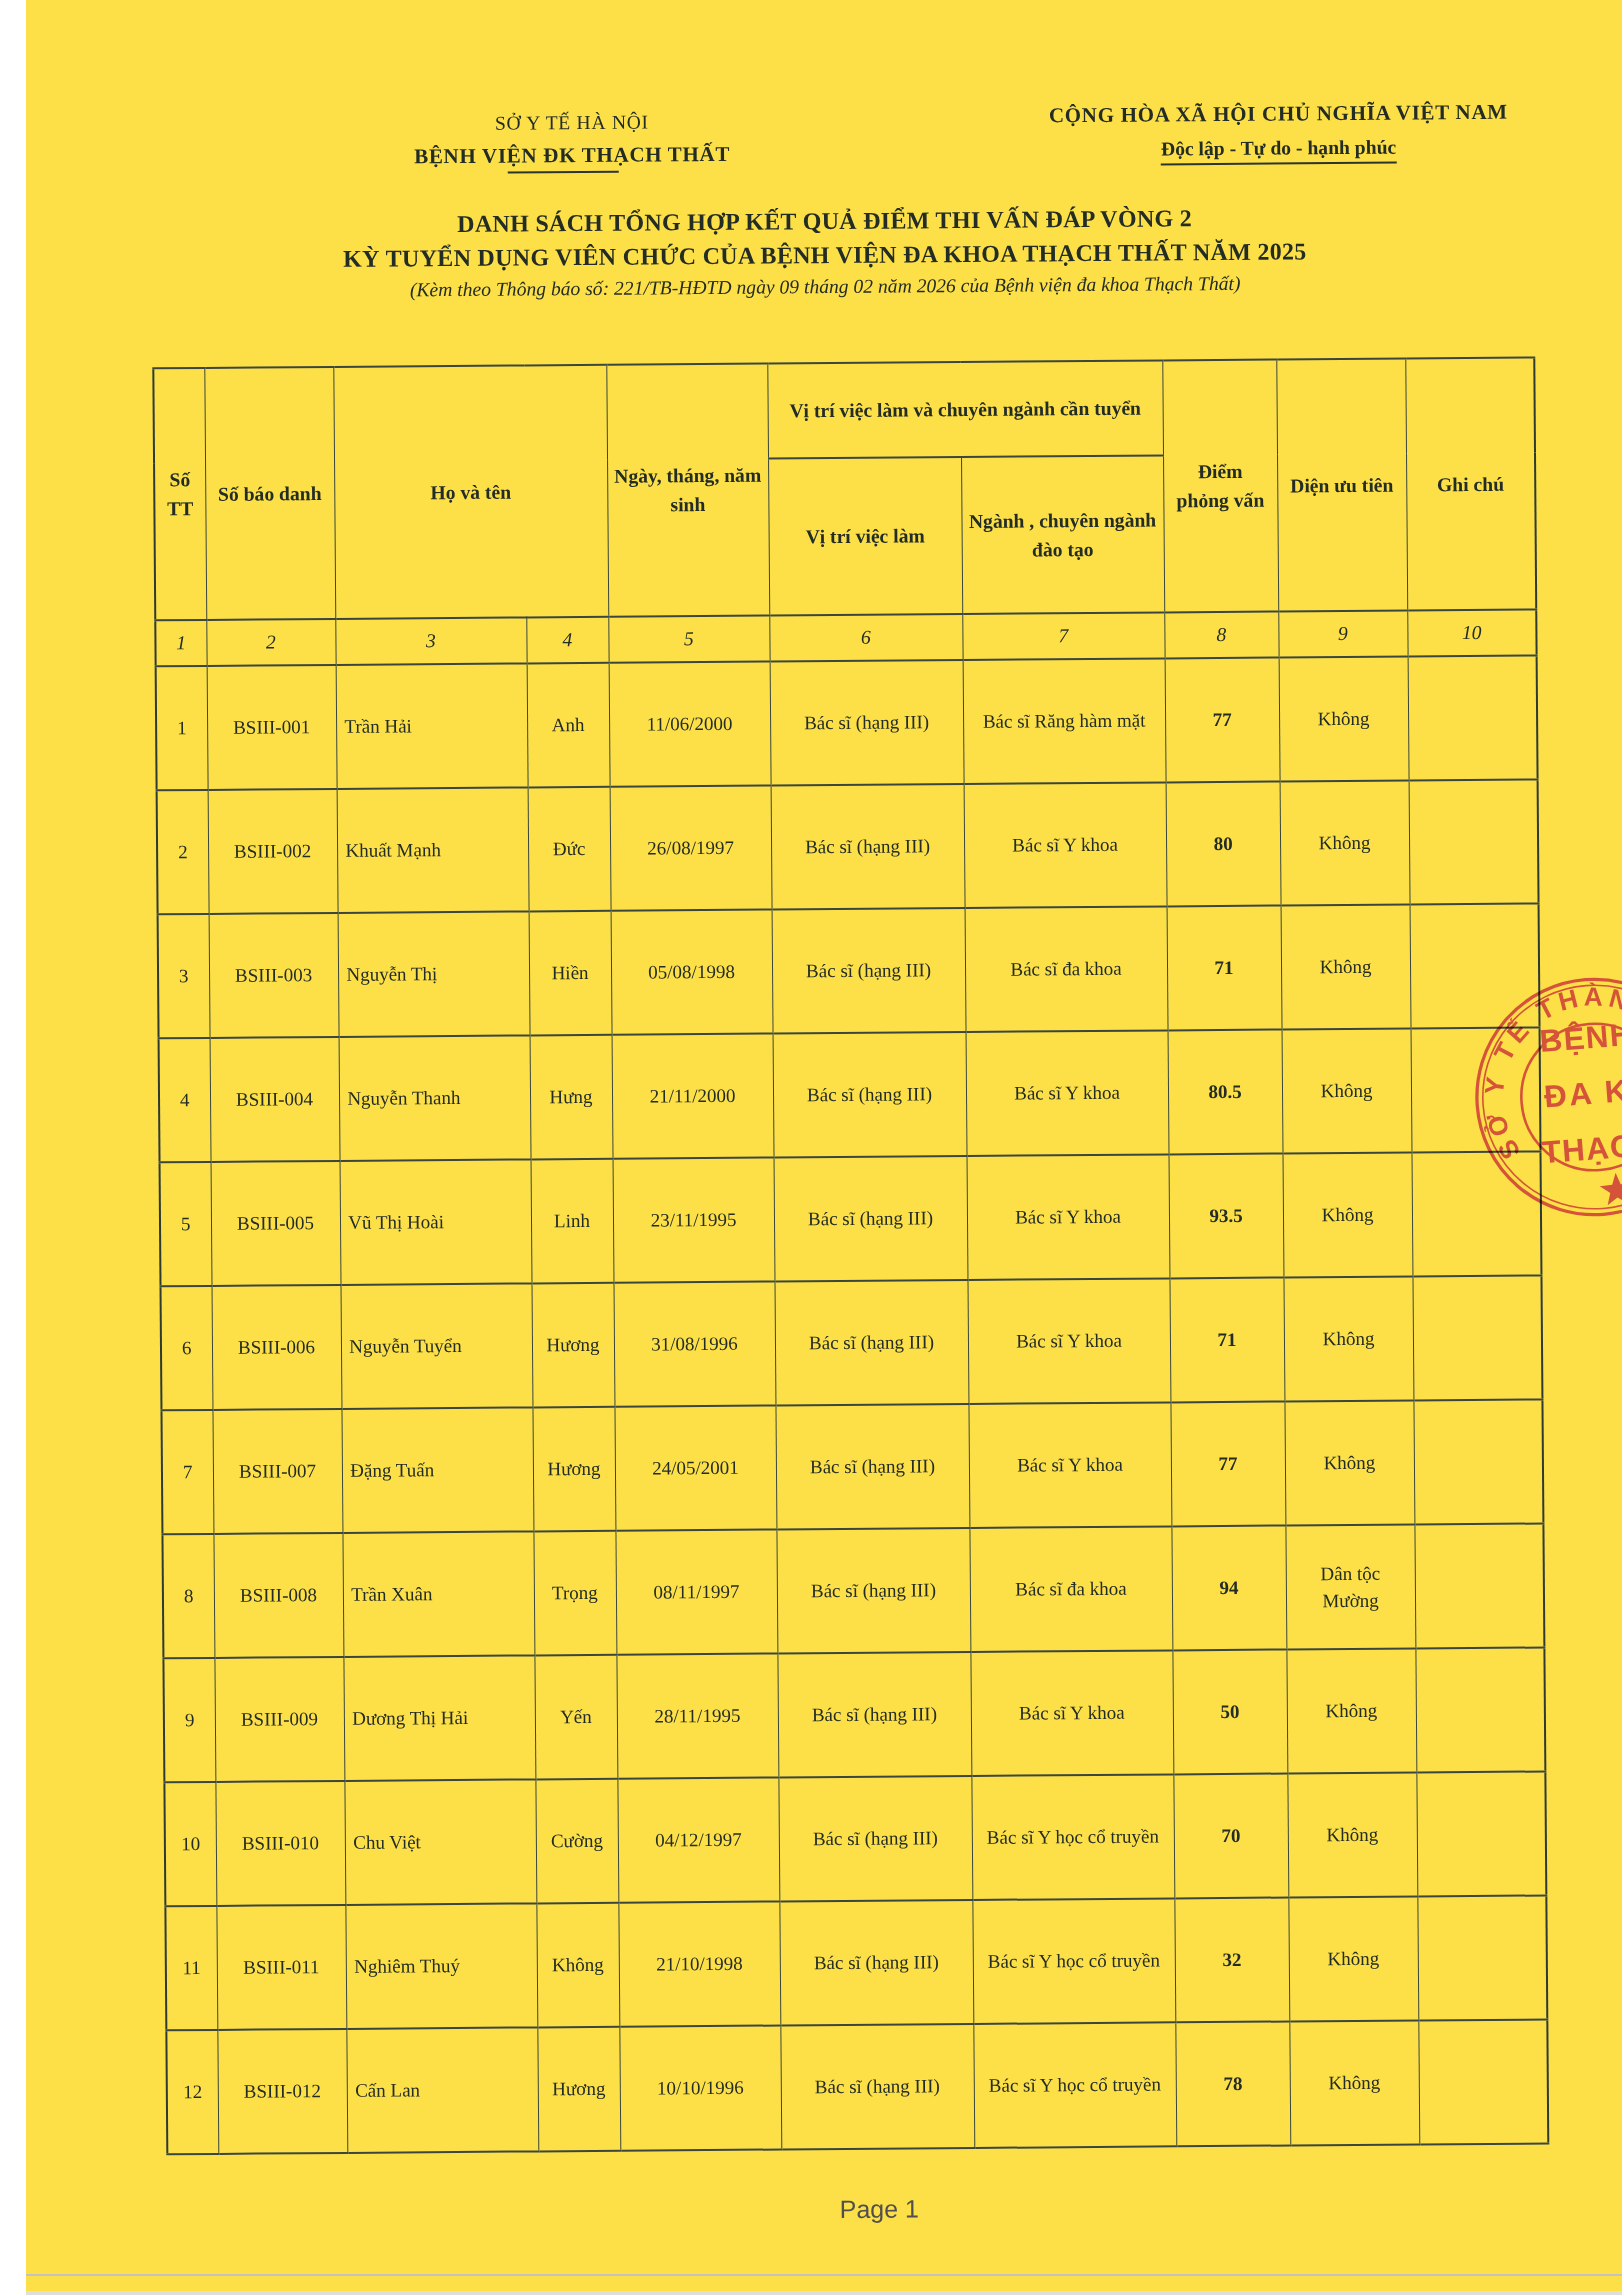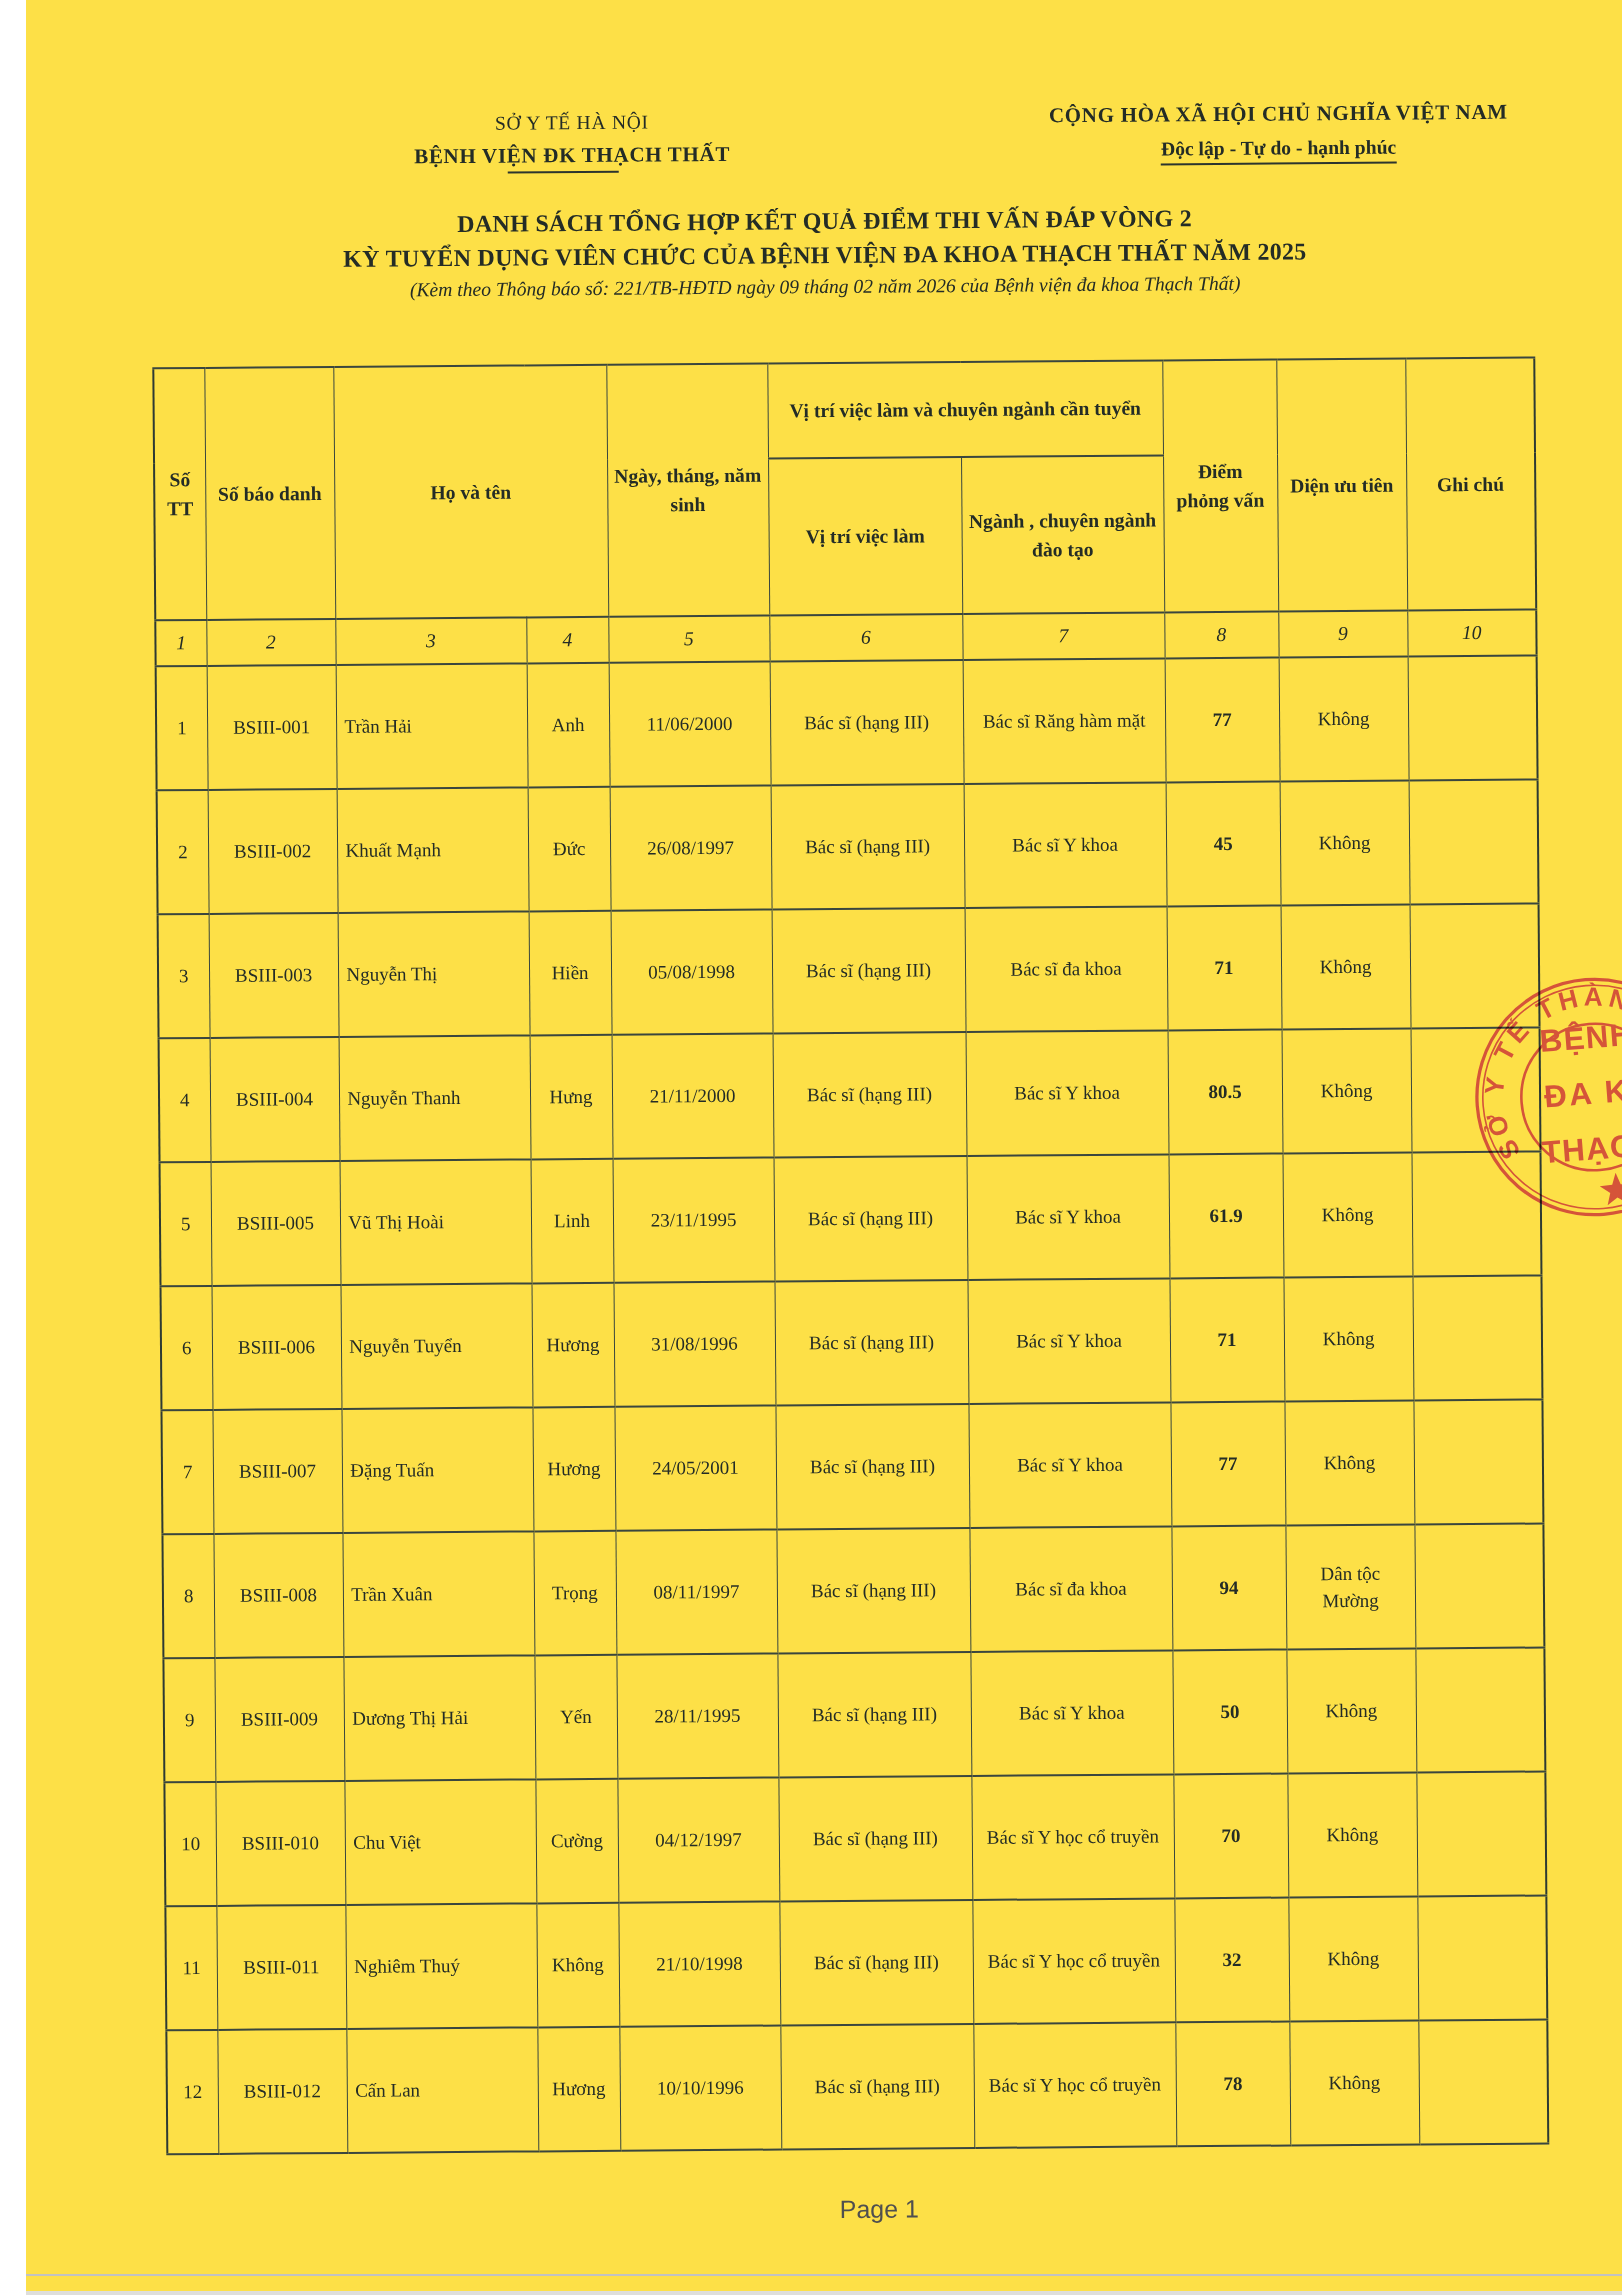--- a/index.html
+++ b/index.html
@@ -136,21 +136,21 @@
         <td></td>
       </tr>
           <tr class="data">
         <td>2</td>
         <td>BSIII-002</td>
         <td class="name">Khuất Mạnh</td>
         <td>Đức</td>
         <td>26/08/1997</td>
         <td>Bác sĩ (hạng III)</td>
         <td>Bác sĩ Y khoa</td>
-        <td class="score">45</td>
+        <td class="score">80</td>
         <td>Không</td>
         <td></td>
       </tr>
           <tr class="data">
         <td>3</td>
         <td>BSIII-003</td>
         <td class="name">Nguyễn Thị</td>
         <td>Hiền</td>
         <td>05/08/1998</td>
         <td>Bác sĩ (hạng III)</td>
@@ -172,21 +172,21 @@
         <td></td>
       </tr>
           <tr class="data">
         <td>5</td>
         <td>BSIII-005</td>
         <td class="name">Vũ Thị Hoài</td>
         <td>Linh</td>
         <td>23/11/1995</td>
         <td>Bác sĩ (hạng III)</td>
         <td>Bác sĩ Y khoa</td>
-        <td class="score">61.9</td>
+        <td class="score">93.5</td>
         <td>Không</td>
         <td></td>
       </tr>
           <tr class="data">
         <td>6</td>
         <td>BSIII-006</td>
         <td class="name">Nguyễn Tuyển</td>
         <td>Hương</td>
         <td>31/08/1996</td>
         <td>Bác sĩ (hạng III)</td>

